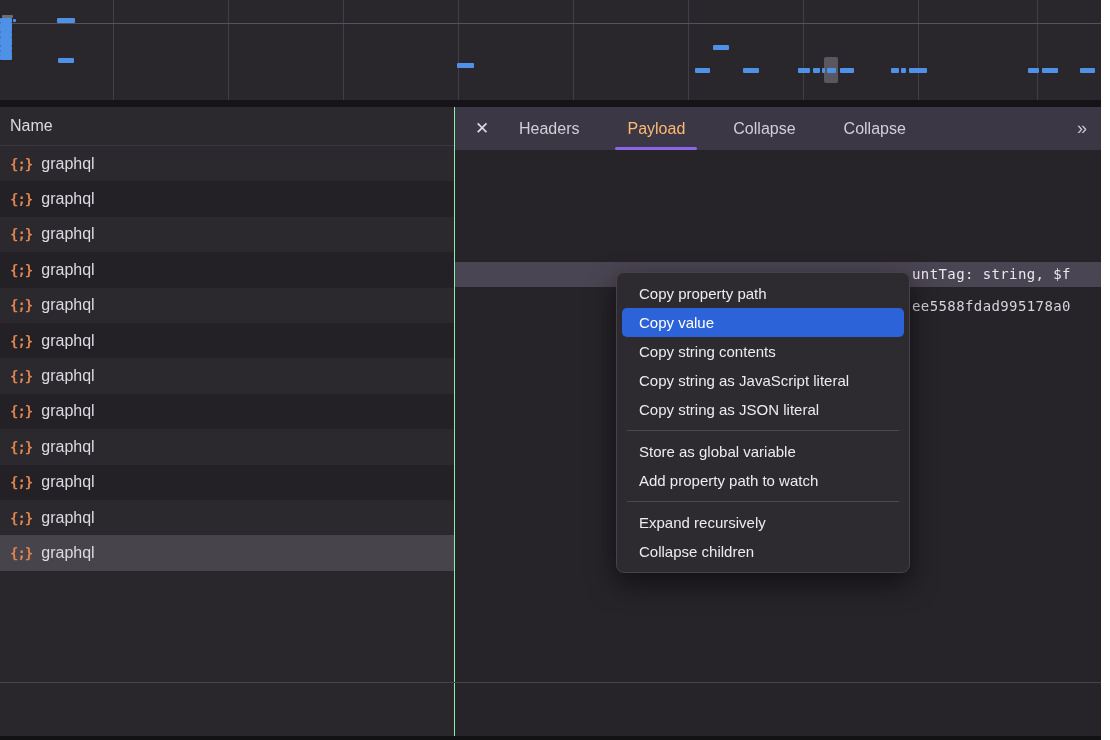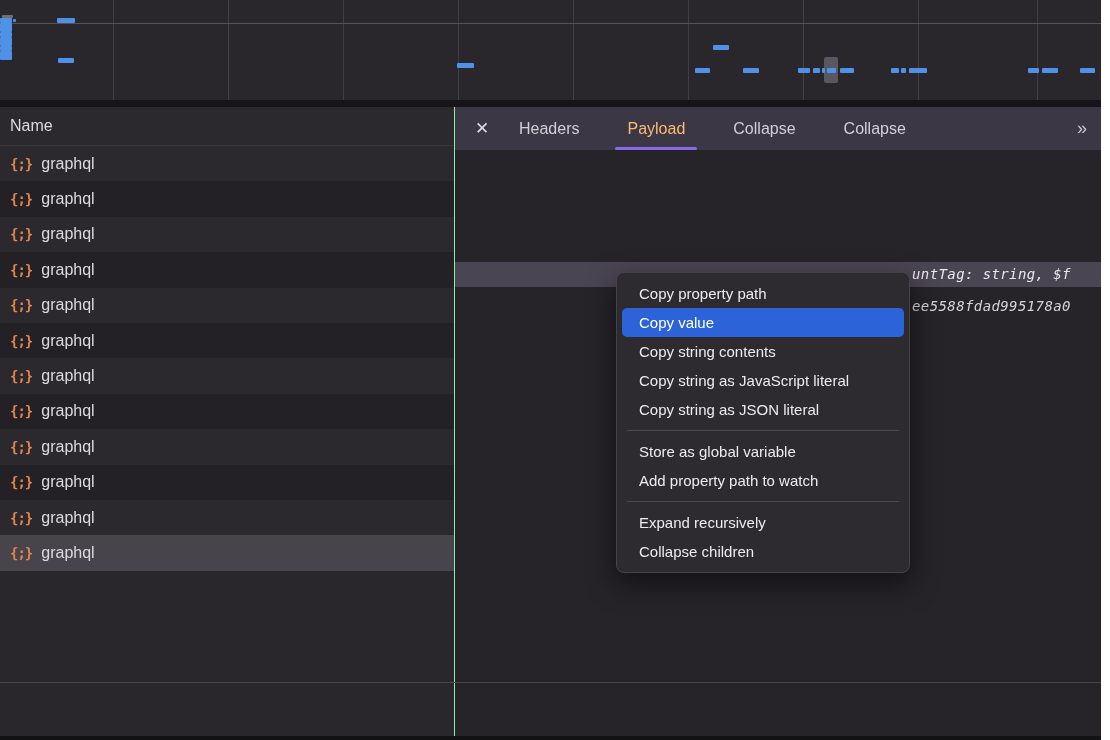--- a/index.html
+++ b/index.html
@@ -29,21 +29,21 @@
   
   .detail-panel{position:absolute;left:455px;top:107px;width:646px;height:629px;background:#262329;}
   .tabbar{position:absolute;left:0;top:0;right:0;height:43px;background:#3b3744;display:flex;align-items:center;padding-left:20px;box-sizing:border-box;}
   .close{color:#dcd9e2;font-size:17px;width:17px;margin-right:13px;cursor:default;}
   .tabs{display:flex;height:100%;align-items:center;gap:20px;}
   .tab{position:relative;height:100%;display:flex;align-items:center;padding:0 14px;color:#d2cfd9;font-size:16px;}
   .tab.selected{color:#fdba74;}
   .tab.selected::after{content:"";position:absolute;left:2px;right:2px;bottom:0;height:3px;background:#8a66e8;border-radius:2px;}
   .chev{margin-left:auto;margin-right:16px;color:#c9c5d2;font-size:18px;letter-spacing:-2px;}
 
-  .payload{position:absolute;left:0;top:43px;right:0;bottom:0;overflow:hidden;font-style:italic;}
+  .payload{position:absolute;left:0;top:43px;right:0;bottom:0;overflow:hidden;}
   .prow{position:absolute;left:0;right:0;height:24px;line-height:24px;white-space:pre;overflow:hidden;}
   .ptitle-row{top:16px;padding-left:6px;}
   .code{font-family:"DejaVu Sans Mono",monospace;font-size:14px;letter-spacing:.4px;color:#d6d4db;}
   .root-row{top:55px;padding-left:23px;}
   .op-row{top:86px;padding-left:48px;}
   .sel-band{top:112px;height:25px;line-height:25px;background:#4a4552;padding-left:48px;}
   .lightstr{color:#e9e6f0;}
   .frag-right{position:absolute;left:457px;top:0;}
   .var-row{top:144px;padding-left:28px;}
 

